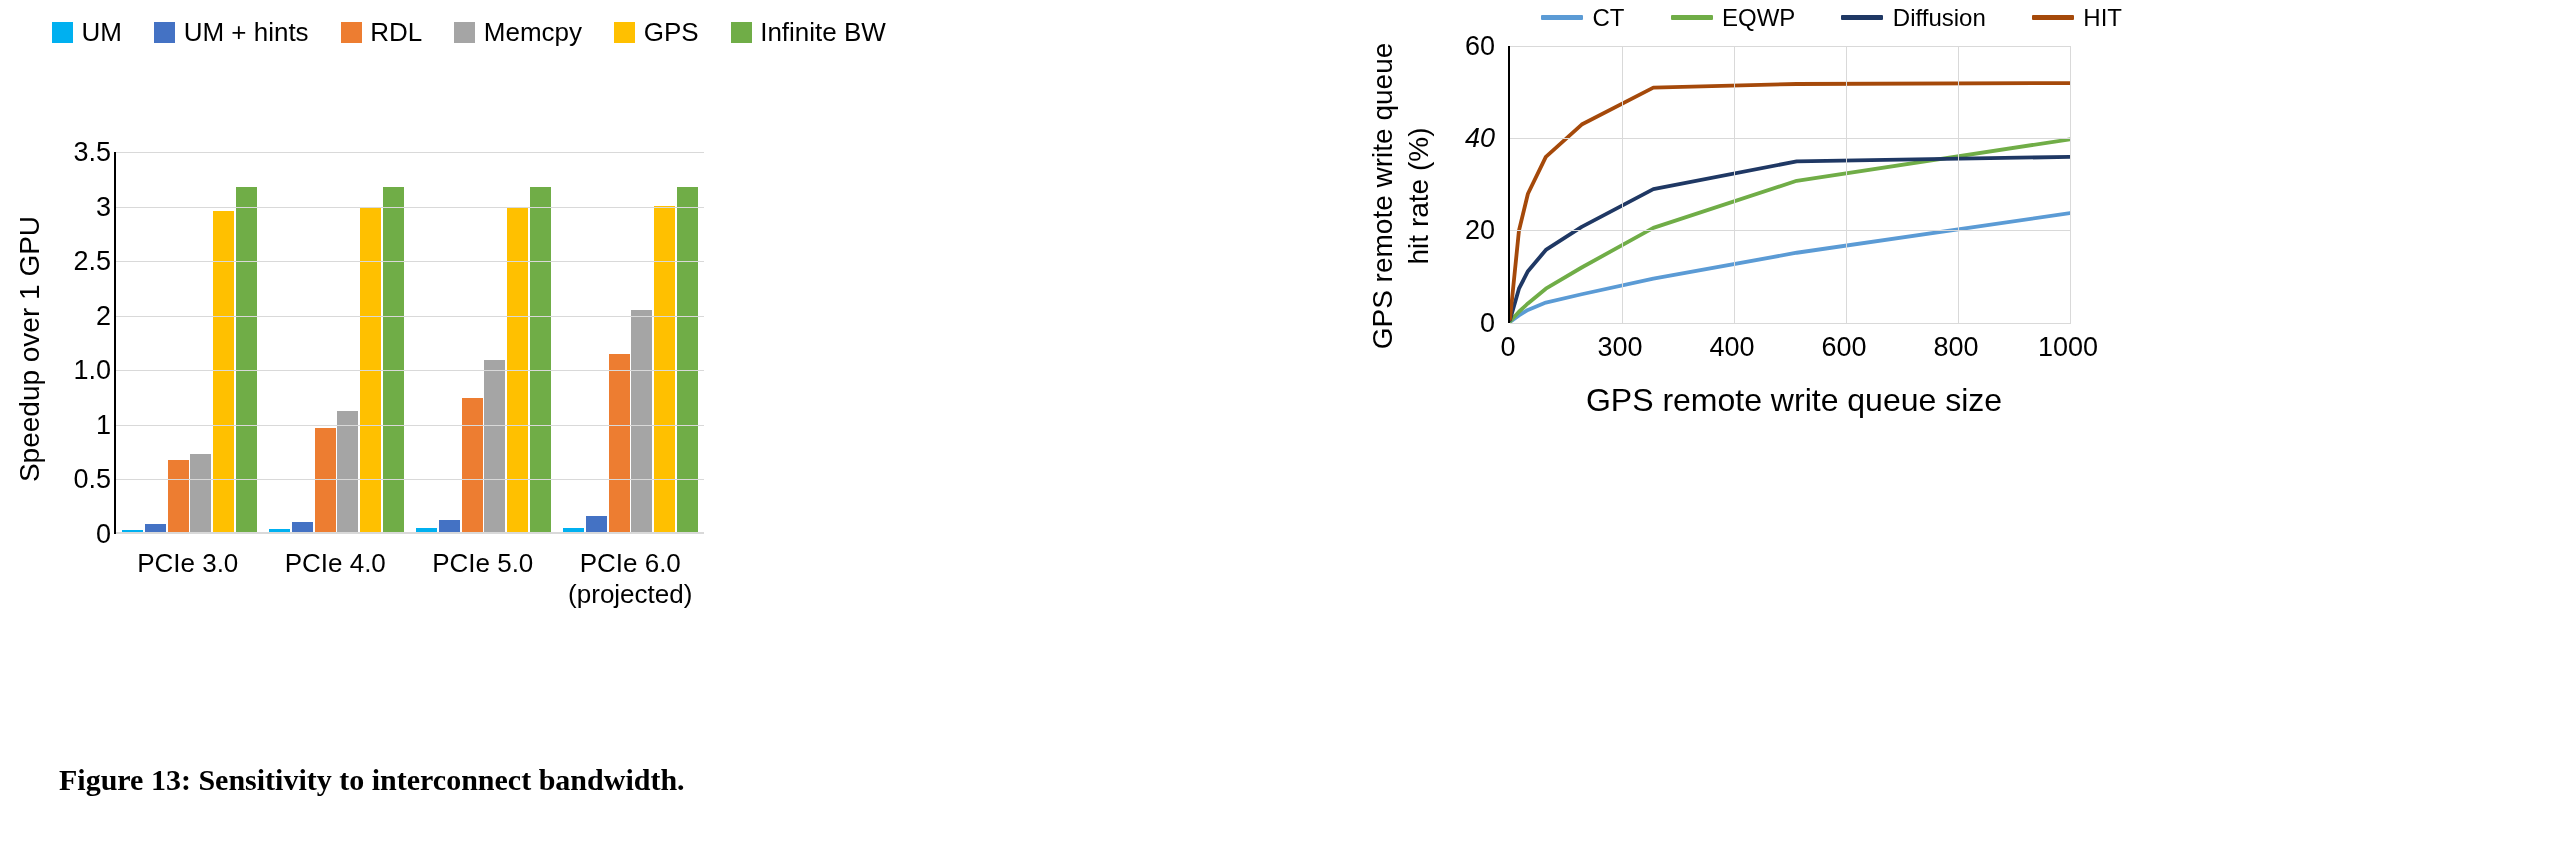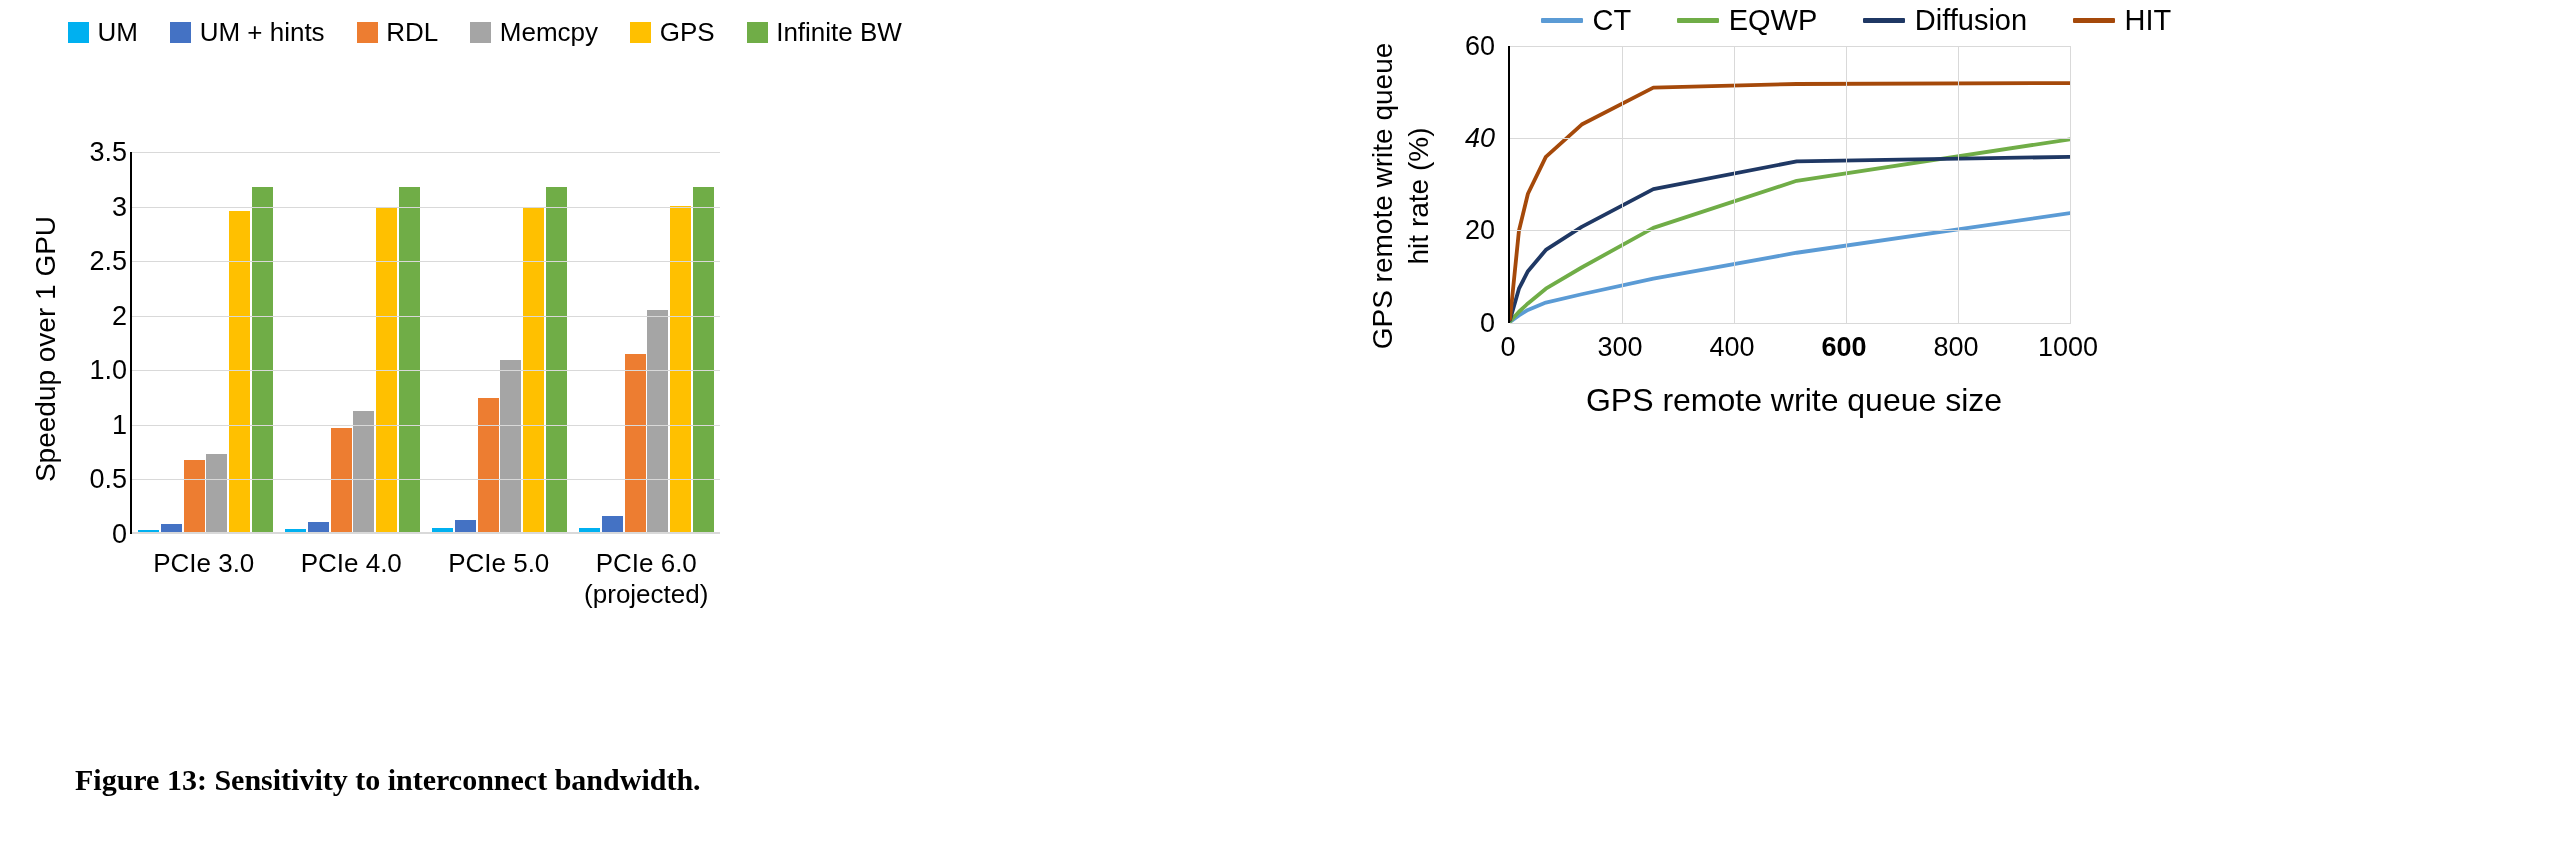--- a/index.html
+++ b/index.html
@@ -1,18 +1,18 @@
 <!DOCTYPE html>
 <html><head>
 <meta charset="utf-8">
 <style>
   html,body{margin:0;padding:0;background:#fff;}
   body{width:2576px;height:859px;font-family:"Liberation Sans",sans-serif;overflow:hidden;position:relative;}
   .figwrap{position:absolute;top:0;}
-  #fig13{left:16px;width:1336px;height:658px;}
+  #fig13{left:0;width:1336px;height:658px;}
   #fig14{left:1336px;width:1240px;height:859px;}
 
   
   .bar-legend{position:absolute;left:52px;top:19px;display:flex;align-items:center;gap:32px;}
   .bl-item{display:flex;align-items:center;gap:8.6px;}
   .bl-swatch{width:21px;height:21px;display:block;}
   .bl-label{font-size:26px;color:#000;white-space:nowrap;line-height:1;}
 
   
   .bar-area{position:absolute;left:0;top:57px;width:1336px;height:592px;}
@@ -32,21 +32,21 @@
 
   
   .caption{position:absolute;font-family:"Liberation Serif",serif;font-weight:bold;
            font-size:30px;color:#000;white-space:nowrap;}
   #cap13{left:59px;top:763px;}
 
   
   .line-legend{position:absolute;left:205px;top:5.7px;display:flex;align-items:center;gap:46px;}
   .ll-item{display:flex;align-items:center;gap:9.5px;}
   .ll-line{width:42px;height:4.8px;display:block;border-radius:1px;}
-  .ll-label{font-size:29px;color:#000;white-space:nowrap;line-height:1;}
+  .ll-label{font-size:24px;color:#000;white-space:nowrap;line-height:1;}
   .ylabel-14{position:absolute;left:17px;top:38px;width:95px;height:315px;}
   .ylabel-14 .rot{position:absolute;left:50%;top:50%;transform:translate(-50%,-50%) rotate(-90deg);
      white-space:nowrap;text-align:center;font-size:28px;color:#000;line-height:1.3;}
   .ytick-col14{position:absolute;left:100px;top:46px;width:59px;height:277px;}
   .plot-14{position:absolute;left:172px;top:46px;width:563px;height:277px;
            border-left:2.9px solid #000;box-sizing:border-box;}
   .vgrid{position:absolute;top:0;bottom:0;width:1px;background:#d9d9d9;}
   .hgrid{position:absolute;left:0;right:0;height:1px;background:#d9d9d9;}
   .xticks-14{position:absolute;left:172px;top:332px;width:563px;height:38px;}
   .xt{position:absolute;font-size:27px;color:#000;transform:translateX(-50%);}
@@ -212,20 +212,20 @@
       <div class="vgrid" style="left: 224px;"></div>
       <div class="vgrid" style="left: 336px;"></div>
       <div class="vgrid" style="left: 448px;"></div>
       <div class="vgrid" style="left: 560px;"></div>
     </div>
 
   <div class="xticks-14" id="line-xticks">
       <div class="xt" style="left: 0px;">0</div>
       <div class="xt" style="left: 112px;">300</div>
       <div class="xt" style="left: 224px;">400</div>
-      <div class="xt" style="left: 336px; font-weight: bold;">600</div>
+      <div class="xt" style="left: 336px;">600</div>
       <div class="xt" style="left: 448px;">800</div>
       <div class="xt" style="left: 560px;">1000</div>
     </div>
   <div class="xlabel-14">GPS remote write queue size</div>
 
 </div>
 
 
 </body></html>

